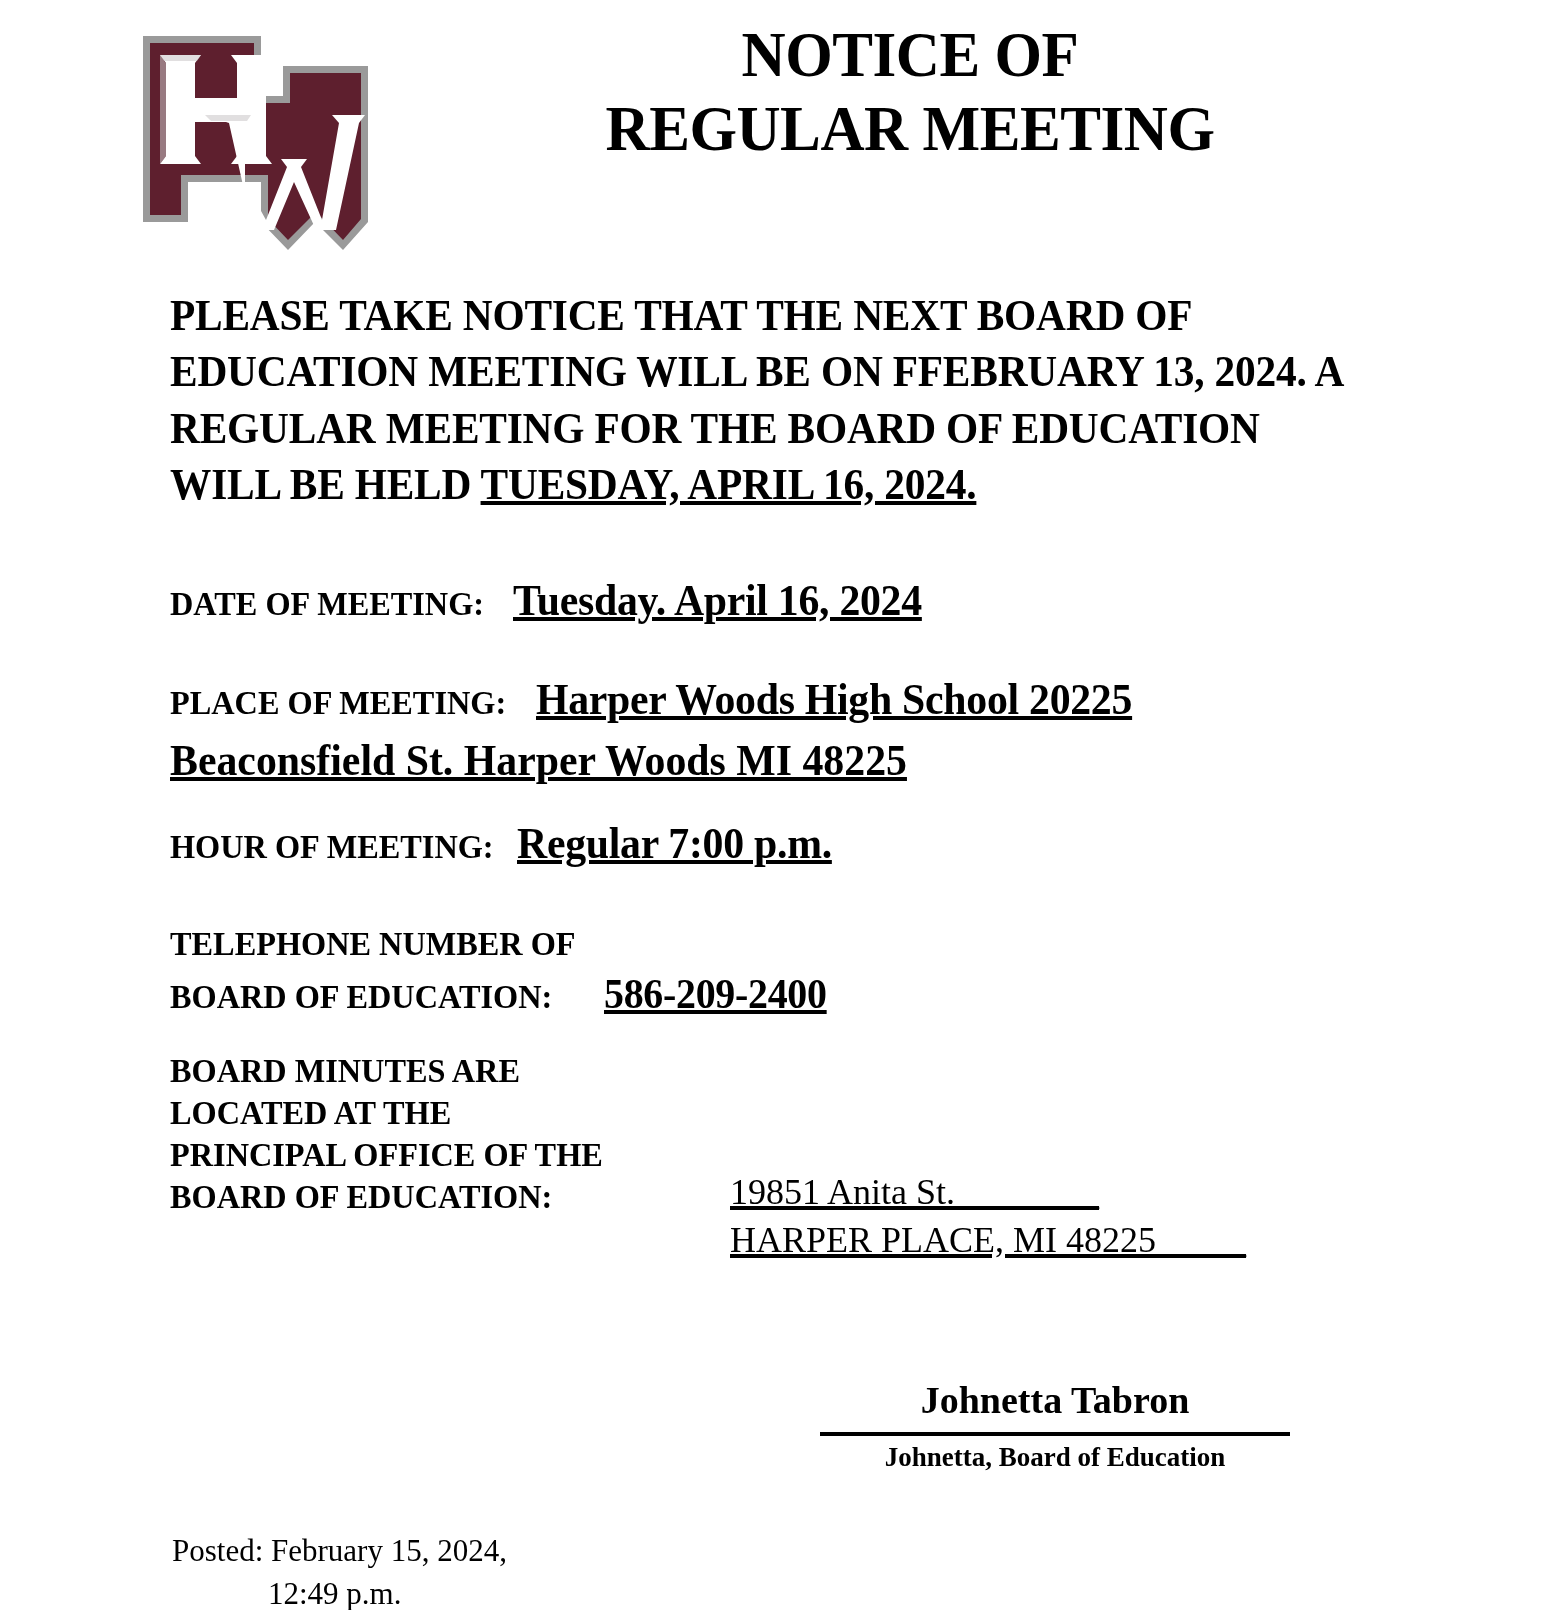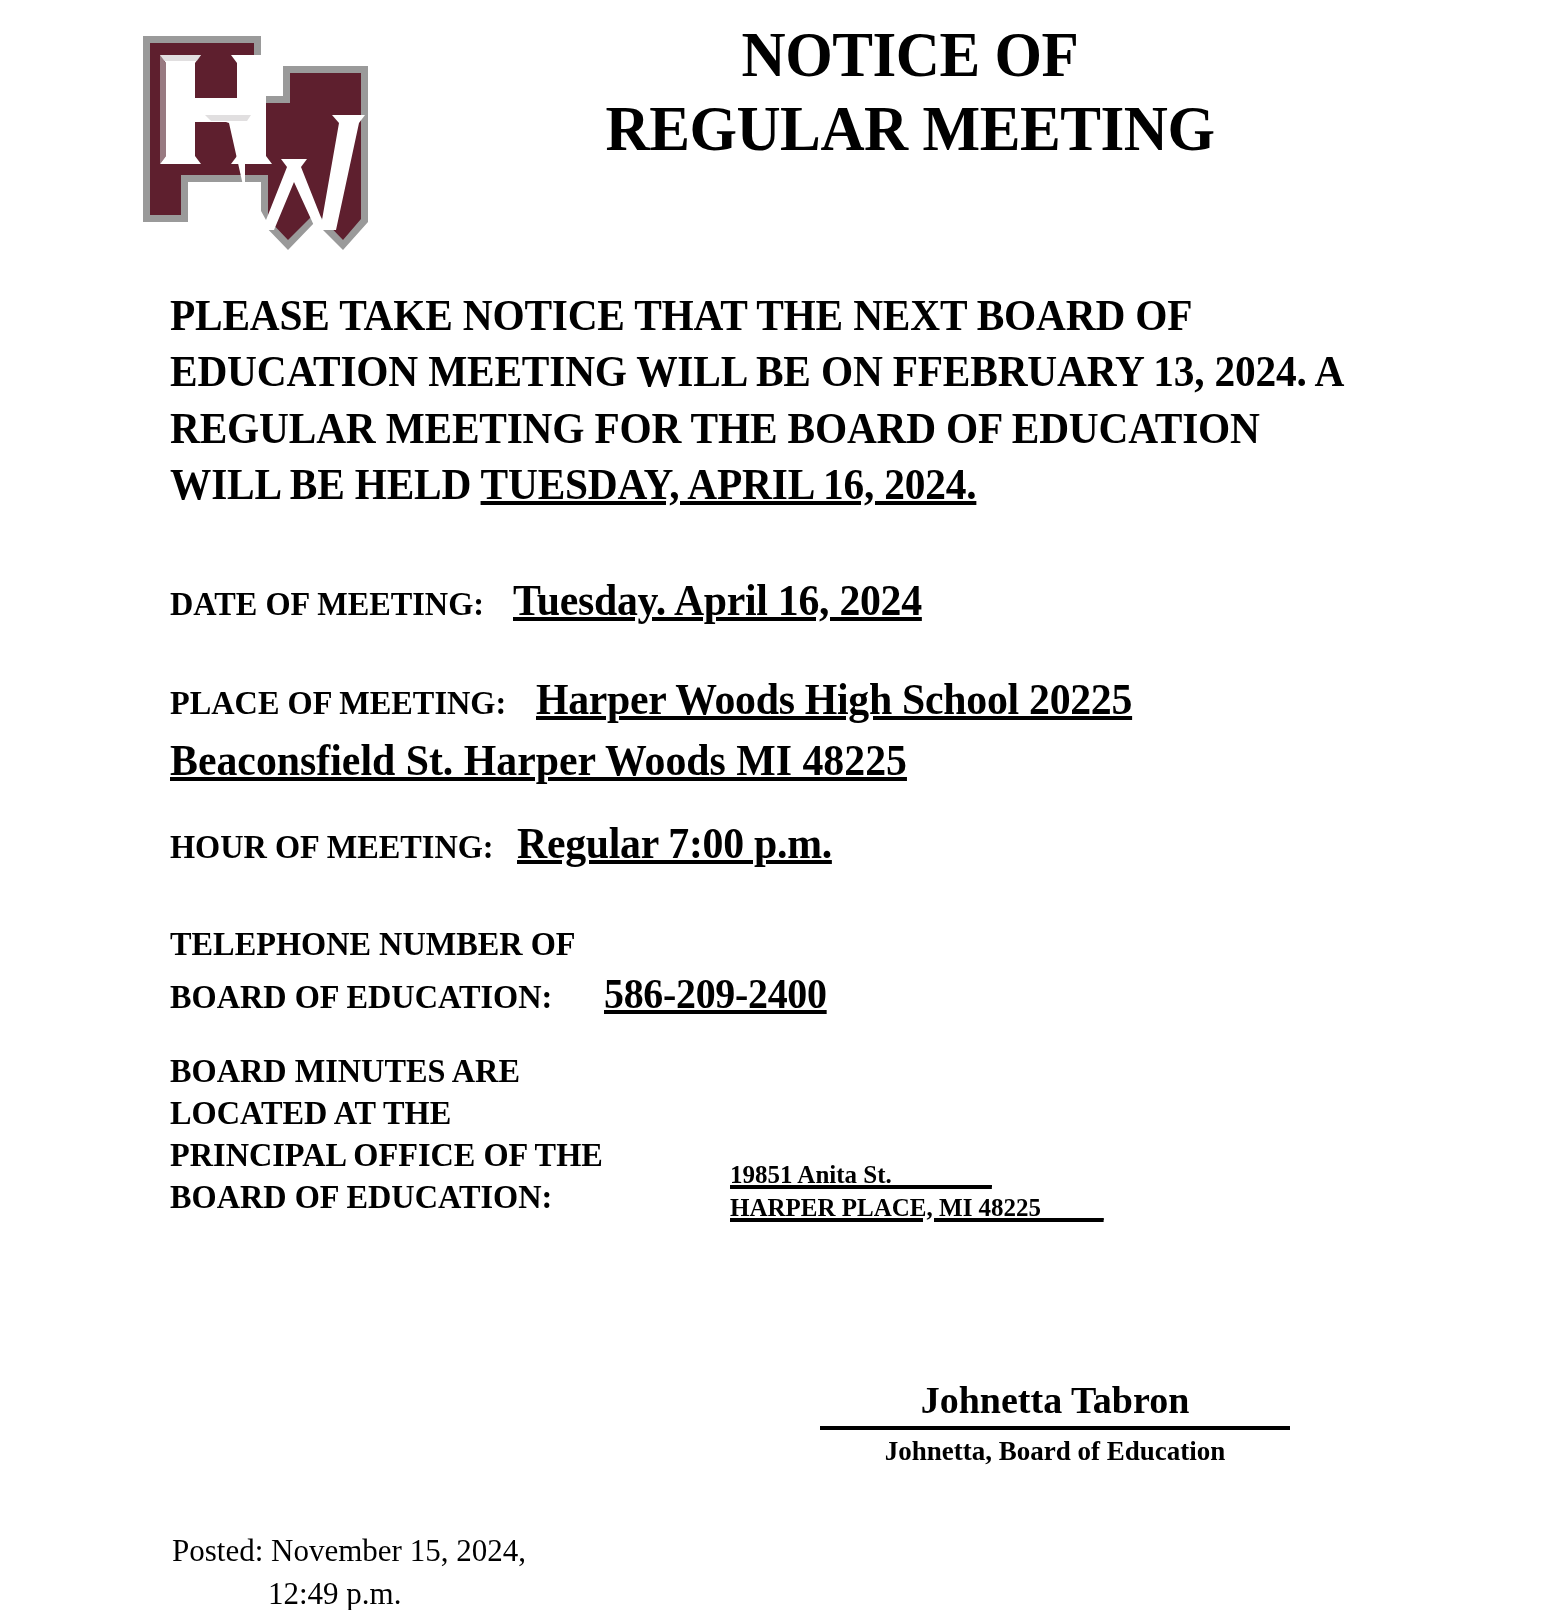--- a/index.html
+++ b/index.html
@@ -120,40 +120,40 @@
     font-weight: bold;
     font-size: 34px;
     line-height: 1.23;
     transform: scaleX(0.95);
     transform-origin: left top;
     width: fit-content;
   }
   #minutes-address {
     position: absolute;
     left: 560px;
-    top: 108px;
-    font-weight: bold;
-    font-size: 25px;
+    top: 119px;
+    font-weight: normal;
+    font-size: 36px;
     line-height: 1.32;
     white-space: nowrap;
   }
   #minutes-address .u { text-decoration-thickness: 4px; }
 
   
   #signature {
     position: absolute;
     left: 820px;
     top: 1378px;
     width: 470px;
     text-align: center;
   }
   #sig-name {
     font-weight: bold;
     font-size: 38px;
-    padding-bottom: 4px;
+    padding-bottom: 10px;
     border-bottom: 4px solid #000;
     display: block;
   }
   #sig-role {
     display: block;
     font-weight: bold;
     font-size: 27px;
     margin-top: 6px;
   }
 
@@ -247,15 +247,15 @@
   </div>
 
 </div>
 
 <div id="signature">
   <span id="sig-name">Johnetta Tabron</span>
   <span id="sig-role">Johnetta, Board of Education</span>
 </div>
 
 <div id="posted">
-  <span class="p1">Posted:  November 15, 2024,</span>
+  <span class="p1">Posted:  February 15, 2024,</span>
   <span class="p2">12:49 p.m.</span>
 </div>
 
 </body></html>

